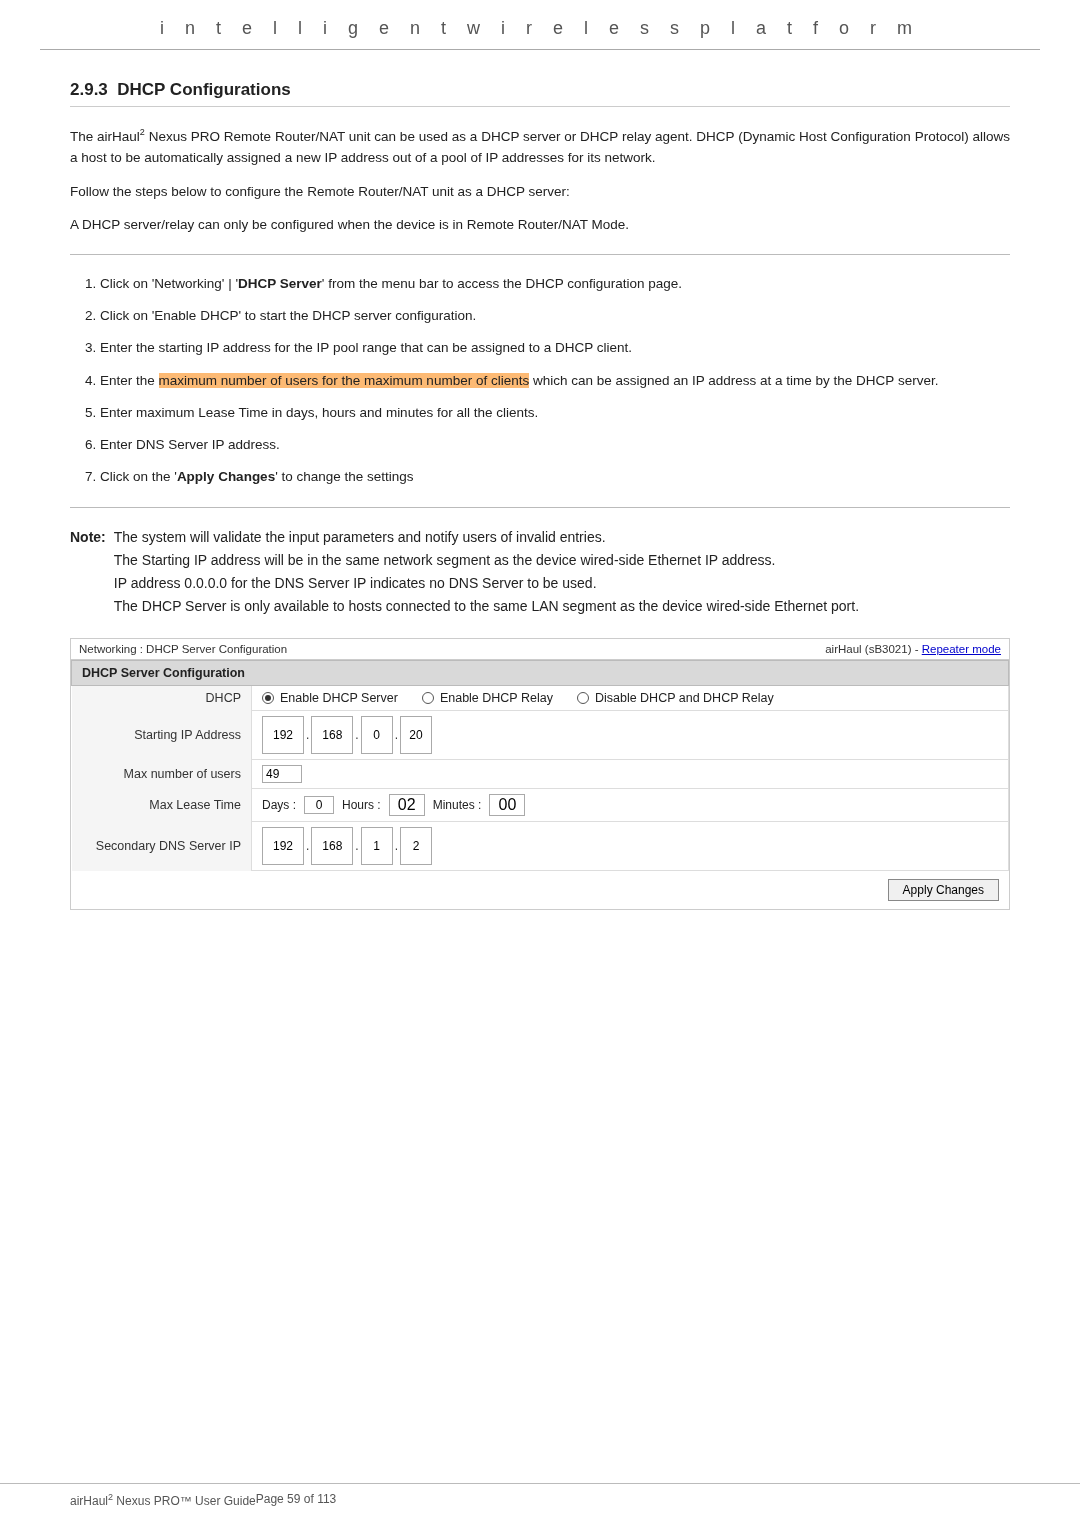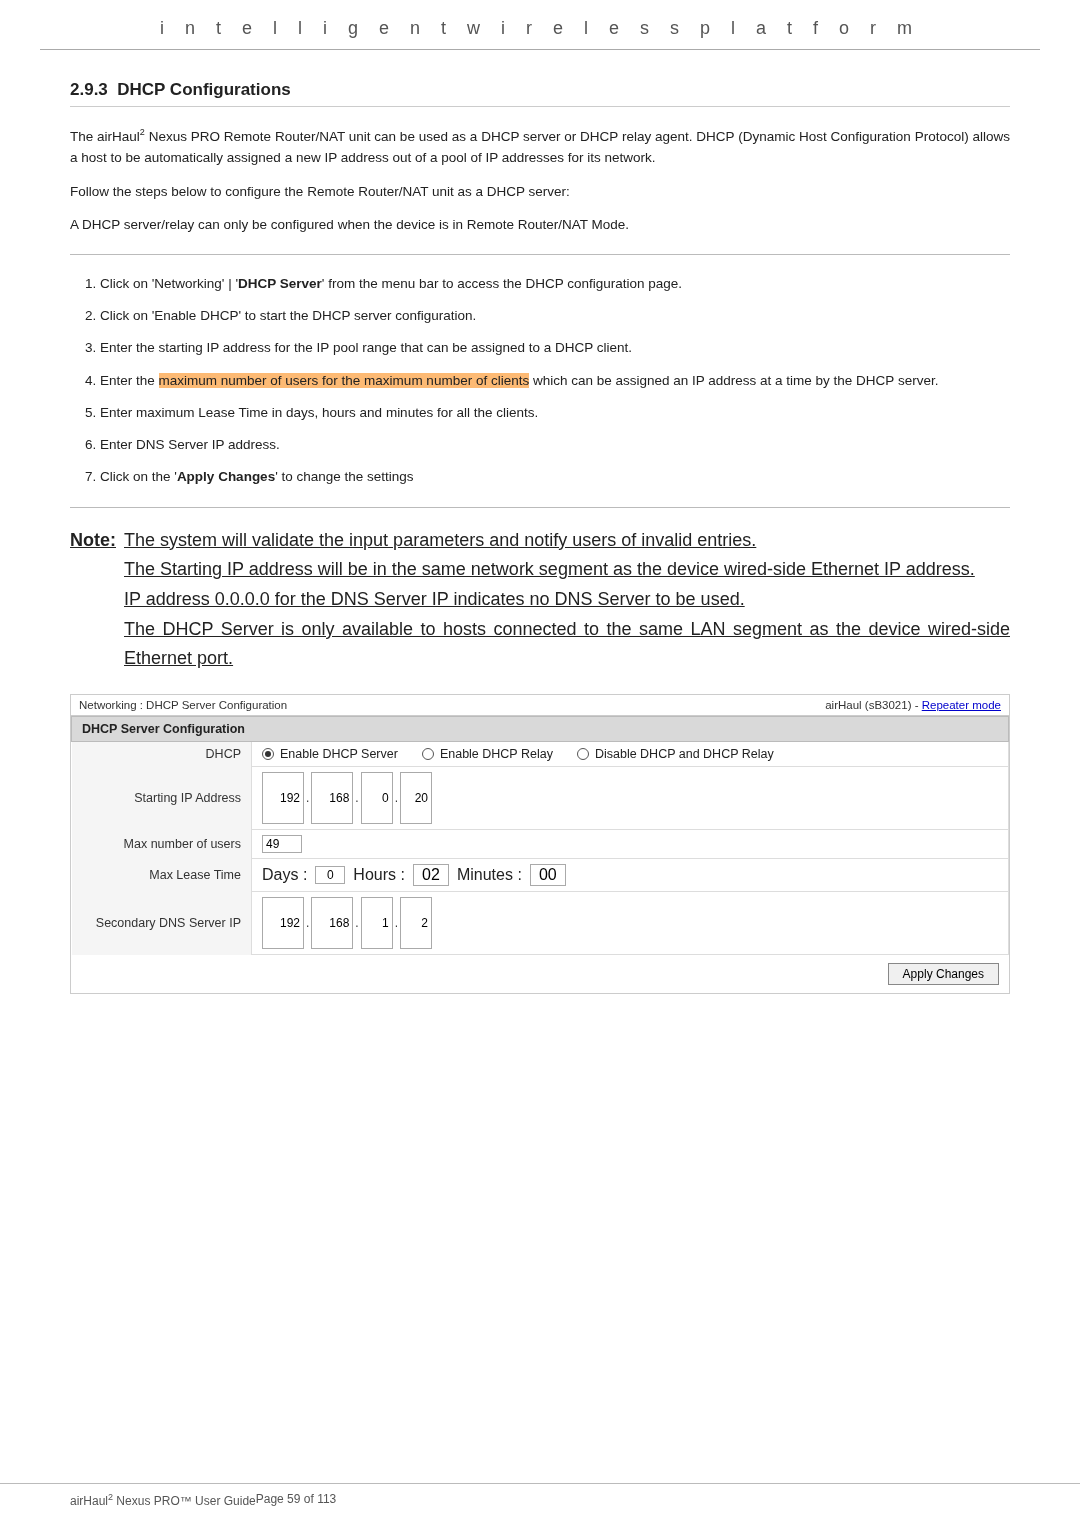--- a/index.html
+++ b/index.html
@@ -71,25 +71,24 @@
     }
 
     .highlight {
       background-color: #fdba74;
     }
 
     
     .note-block {
       display: flex;
       gap: 8px;
-      font-size: 18px;
+      font-size: 14px;
       line-height: 1.65;
       margin-bottom: 18px;
       text-align: justify;
-      text-decoration: underline;
     }
     .note-label {
       font-weight: bold;
       white-space: nowrap;
     }
 
     
     .figure-container {
       border: 1px solid #ccc;
       margin: 20px 0;
@@ -169,23 +168,23 @@
       border-radius: 50%;
       position: absolute;
       top: 2px;
       left: 2px;
     }
 
     
     .ip-input {
       width: 32px;
       border: 1px solid #aaa;
-      padding: 18px 3px;
-      font-size: 12px;
-      text-align: right;
+      padding: 11px 3px;
+      font-size: 12px;
+      text-align: center;
     }
     .ip-input.wide {
       width: 42px;
     }
     .small-input {
       width: 30px;
       border: 1px solid #aaa;
       padding: 1px 3px;
       font-size: 12px;
       text-align: center;
@@ -213,21 +212,21 @@
       font-size: 12px;
       color: #333;
     }
 
     .lease-row {
       display: flex;
       align-items: center;
       gap: 8px;
     }
     .lease-label {
-      font-size: 16px;
+      font-size: 12px;
     }
 
     
     .apply-btn-row {
       text-align: right;
       padding: 8px 10px;
     }
     .apply-btn {
       padding: 3px 14px;
       font-size: 12px;

